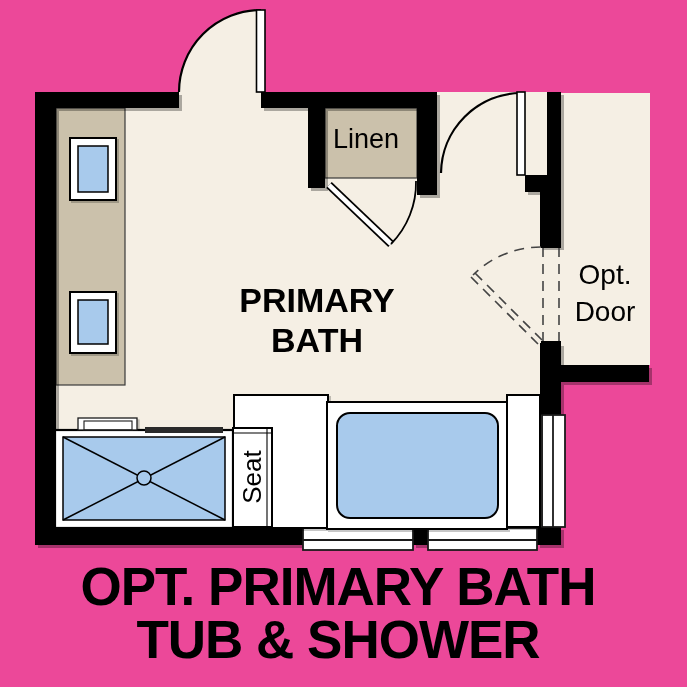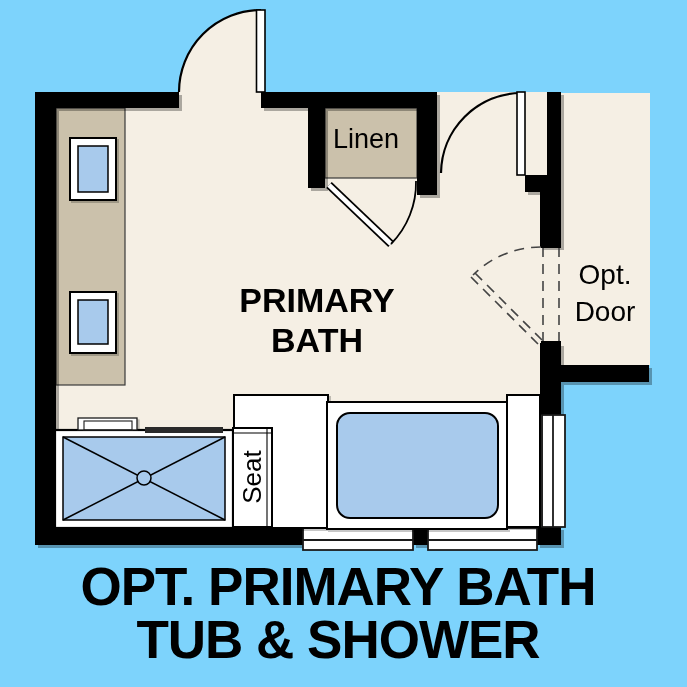--- a/index.html
+++ b/index.html
@@ -1,19 +1,19 @@
 <!DOCTYPE html>
 <html><head>
 <meta charset="utf-8">
 <style>
   html,body{margin:0;padding:0;background:#ffffff;}
   .stage{
     position:relative;
     width:687px;height:687px;
-    background:#7dd3fc;
+    background:#ec4899;
     font-family:"Liberation Sans", sans-serif;
     overflow:hidden;
   }
   svg text{font-family:"Liberation Sans", sans-serif;}
   .lbl{fill:#000;}
   .bold{font-weight:bold;}
 </style>
 </head>
 <body>
 

